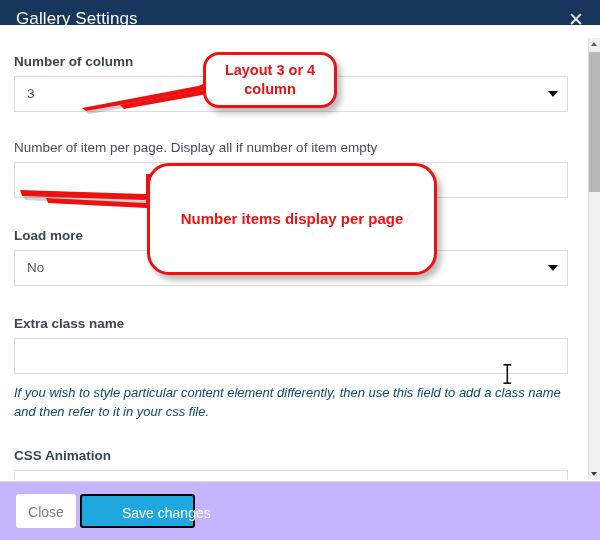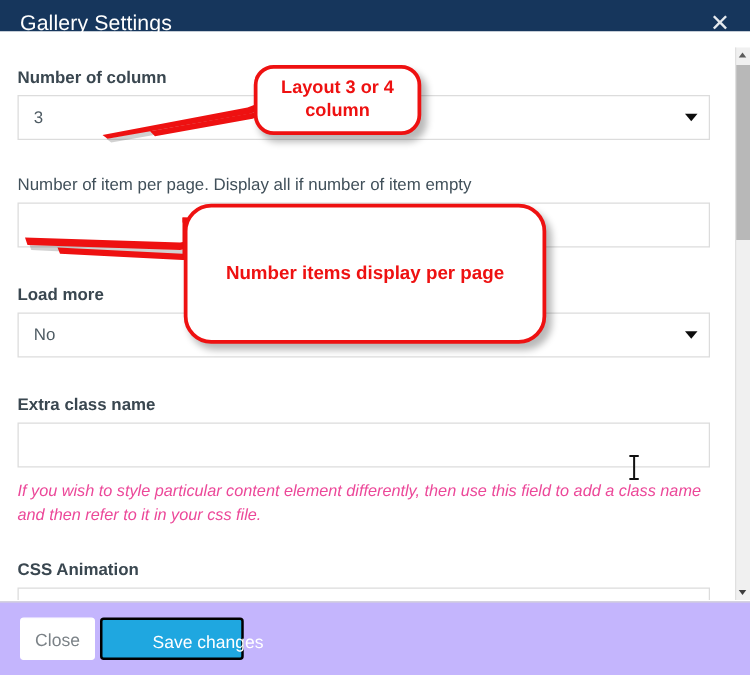--- a/index.html
+++ b/index.html
@@ -106,21 +106,21 @@
     border-left: 5px solid transparent;
     border-right: 5px solid transparent;
     border-top: 6px solid #0d0d0d;
   }
 
   .helper-text {
     font-family: "Liberation Sans", sans-serif;
     font-style: italic;
     font-size: 13px;
     line-height: 19px;
-    color: #ec4899;
+    color: #0c4a6e;
     width: 552px;
   }
 
   
   #modal-footer {
     position: absolute;
     left: 0;
     top: 481px;
     width: 600px;
     height: 59px;

